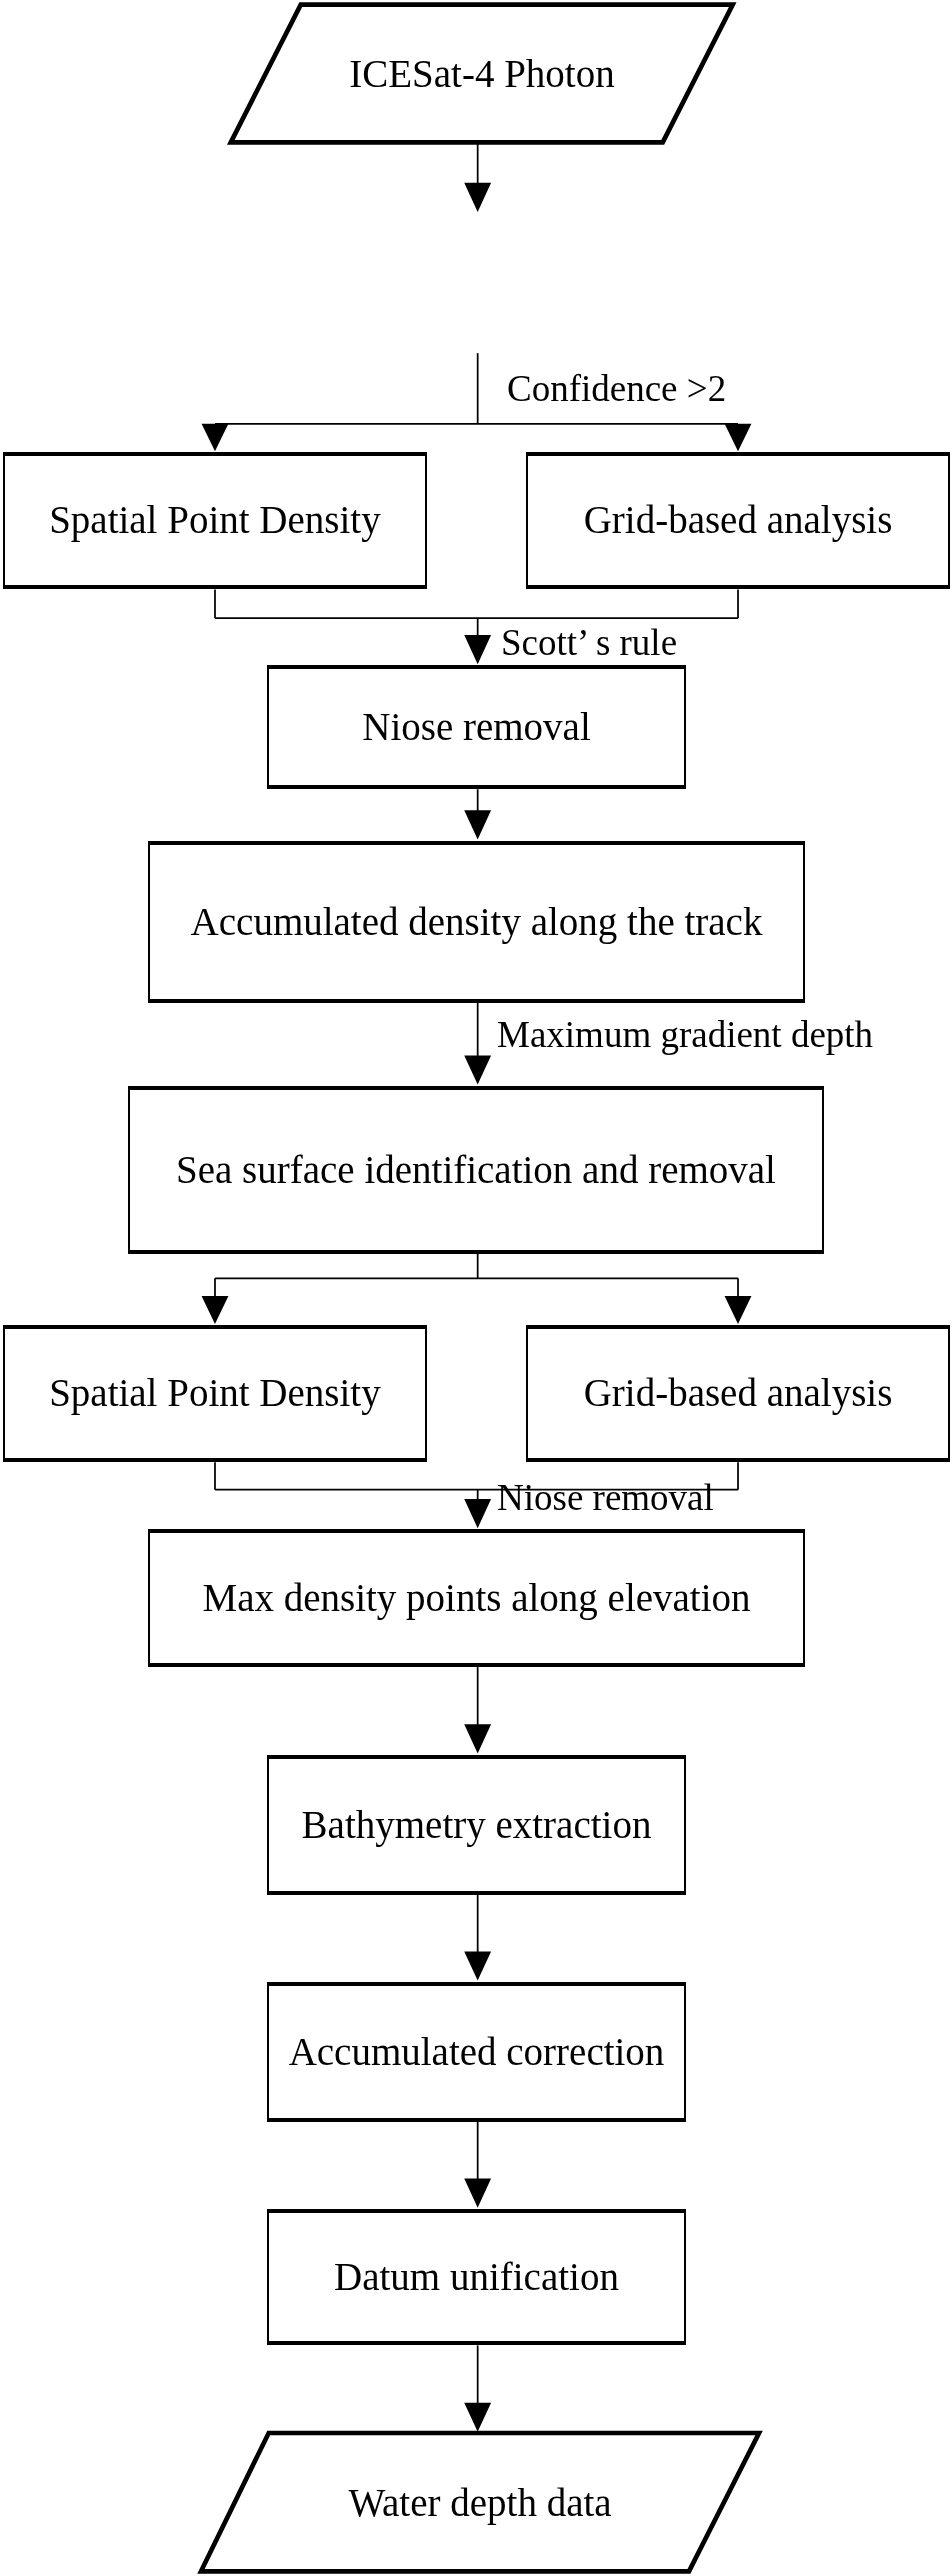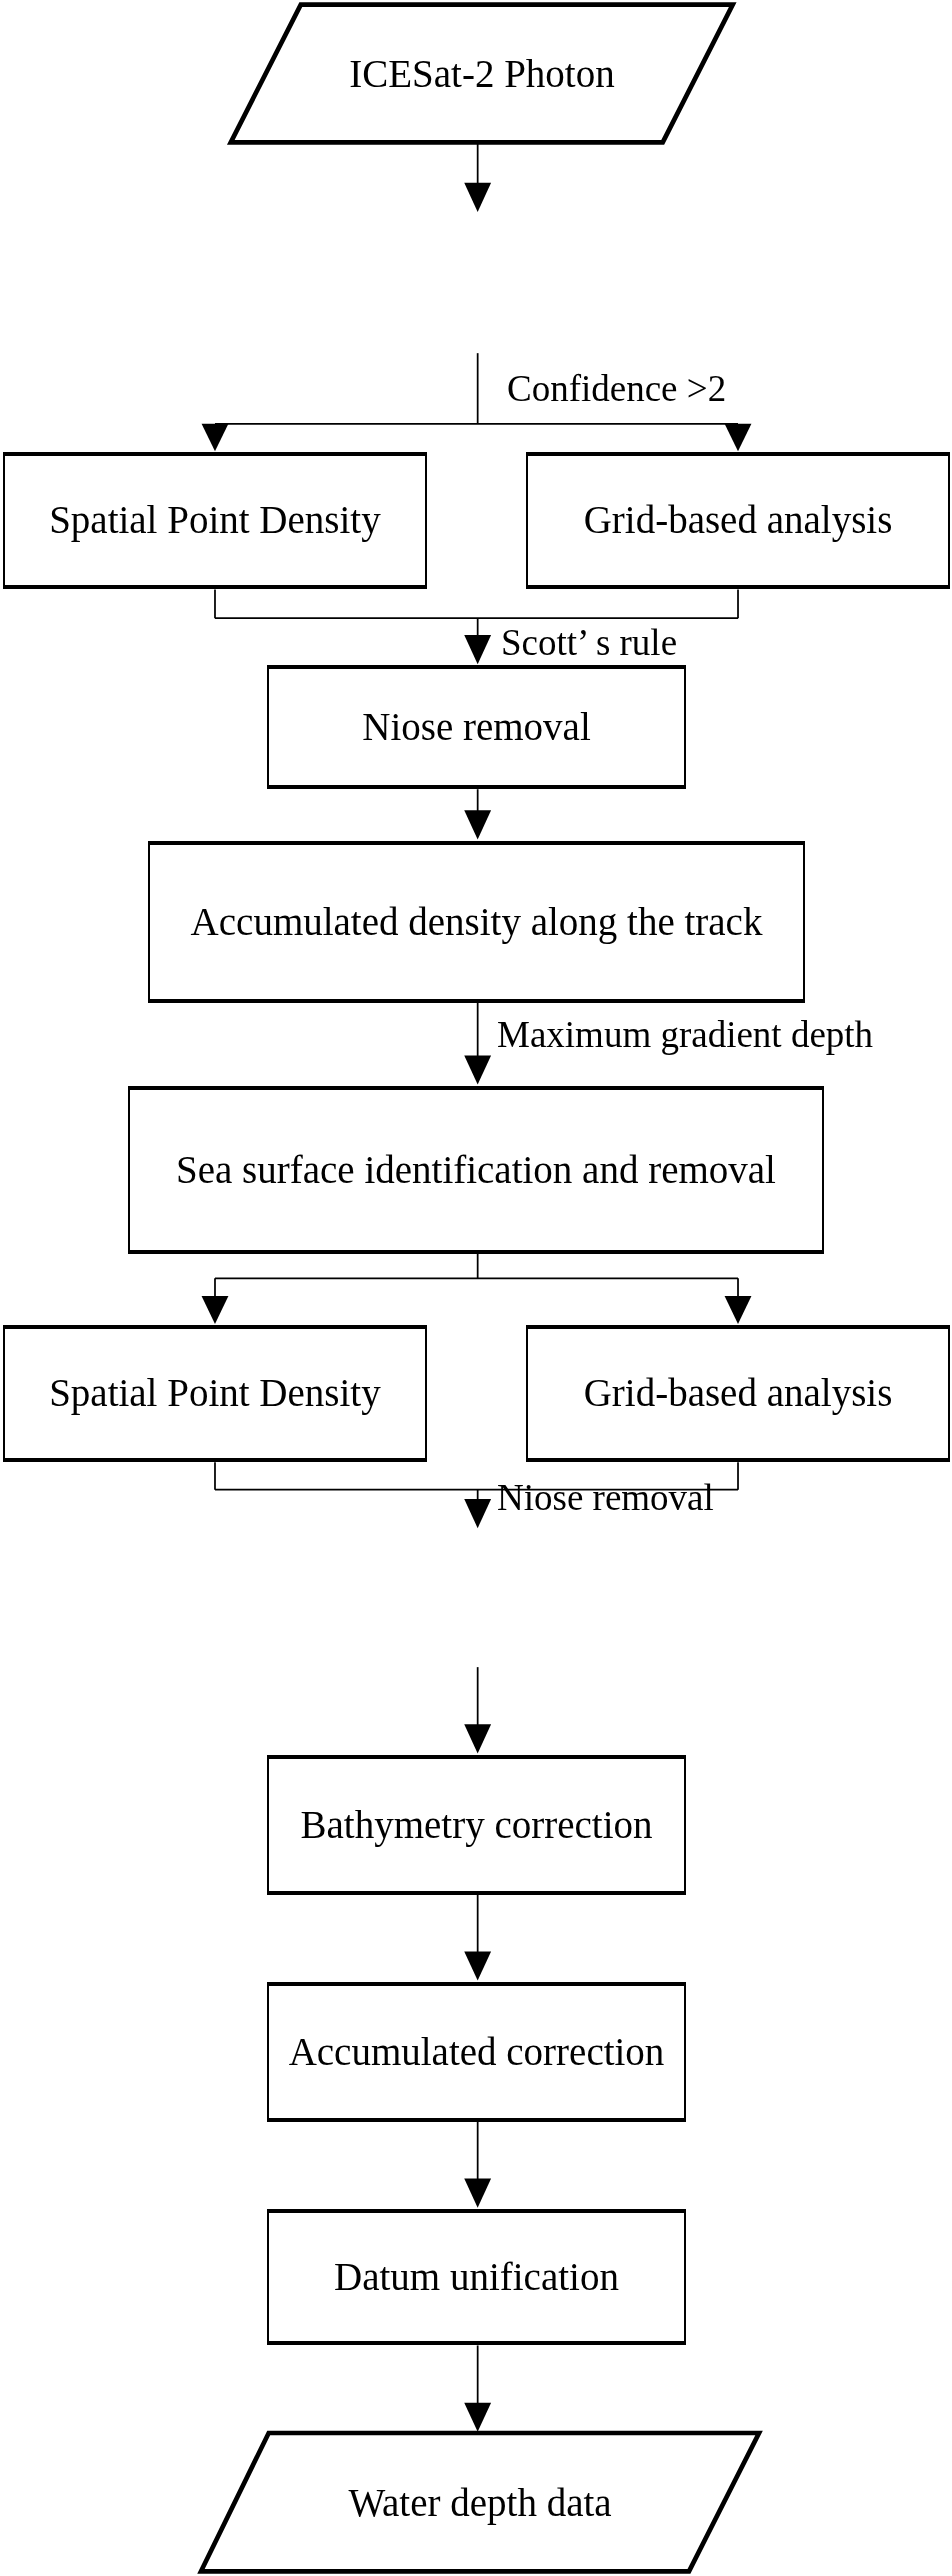--- a/index.html
+++ b/index.html
@@ -114,21 +114,21 @@
       <polygon points="1241,2220 1287,2220 1264,2268"></polygon>
       <polygon points="795,2568 841,2568 818,2618"></polygon>
       <polygon points="795,2954 841,2954 818,3004"></polygon>
       <polygon points="795,3343 841,3343 818,3393"></polygon>
       <polygon points="795,3732 841,3732 818,3782"></polygon>
       <polygon points="795,4116 841,4116 818,4166"></polygon>
     </g>
   </svg>
 
   <div class="para-label" style="left:231px; top:4.7px; width:502px; height:138px;">
-    <span>ICESat-2 Photon</span>
+    <span>ICESat-4 Photon</span>
   </div>
   <div class="para-label" style="left:201px; top:2433px; width:558px; height:138px;">
     <span>Water depth data</span>
   </div>
 
 
   <div class="node" style="left:2.9px; top:452px; width:424px; height:137px;">
     <span>Spatial Point Density</span>
   </div>
   <div class="node" style="left:526px; top:452px; width:424px; height:137px;">
@@ -147,23 +147,26 @@
     <span>Accumulated density along the track</span>
   </div>
 
   <div class="node" style="left:2.9px; top:1325px; width:424px; height:137px;">
     <span>Spatial Point Density</span>
   </div>
   <div class="node" style="left:526px; top:1325px; width:424px; height:137px;">
     <span>Grid-based analysis</span>
   </div>
 
+  <div class="node" style="left:148px; top:1529px; width:657px; height:138px;">
+    <span>Max density points along elevation</span>
+  </div>
 
   <div class="node" style="left:267px; top:1755px; width:419px; height:140px;">
-    <span>Bathymetry correction</span>
+    <span>Bathymetry extraction</span>
   </div>
 
   <div class="node" style="left:267px; top:1982px; width:419px; height:140px;">
     <span>Accumulated correction</span>
   </div>
 
   <div class="node" style="left:267px; top:2209px; width:419px; height:136px;">
     <span>Datum unification</span>
   </div>
 

